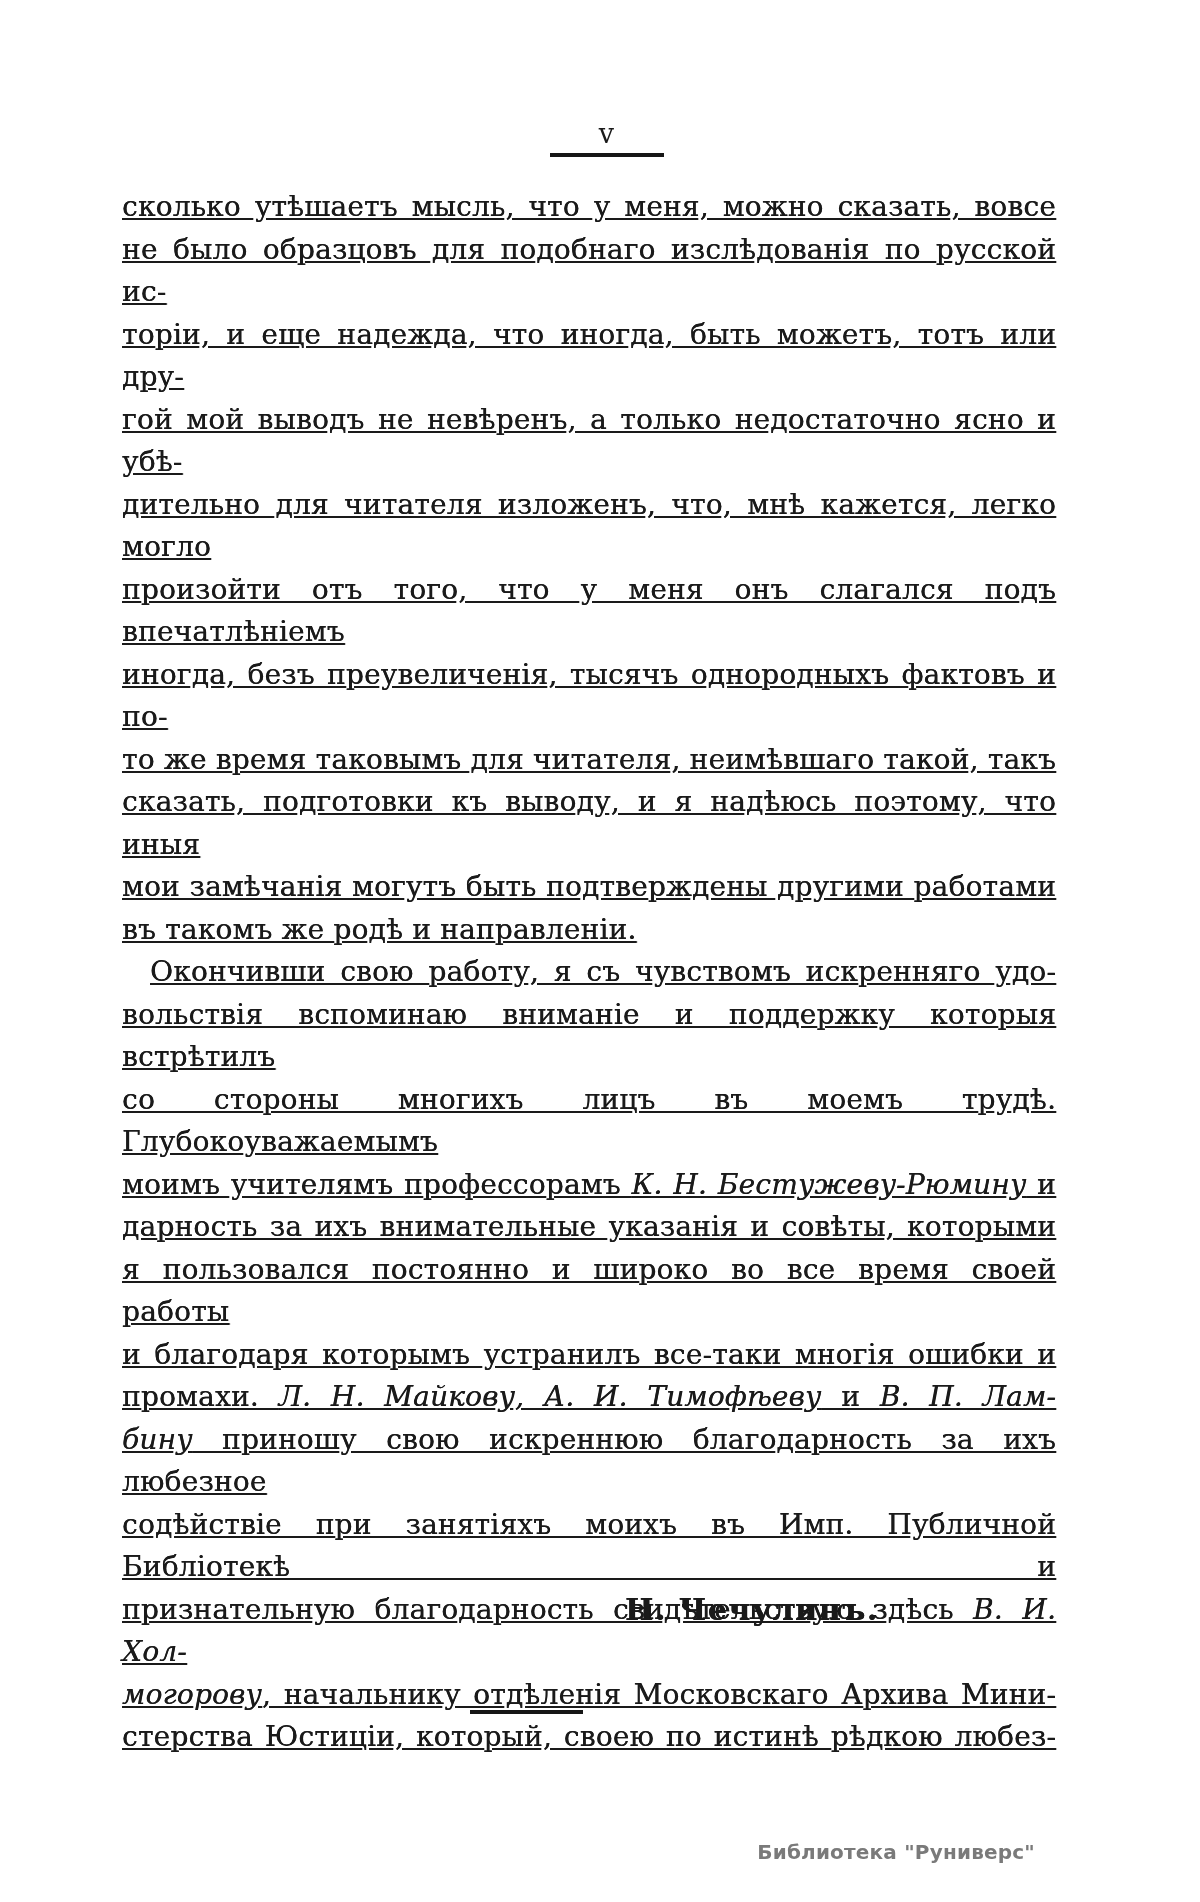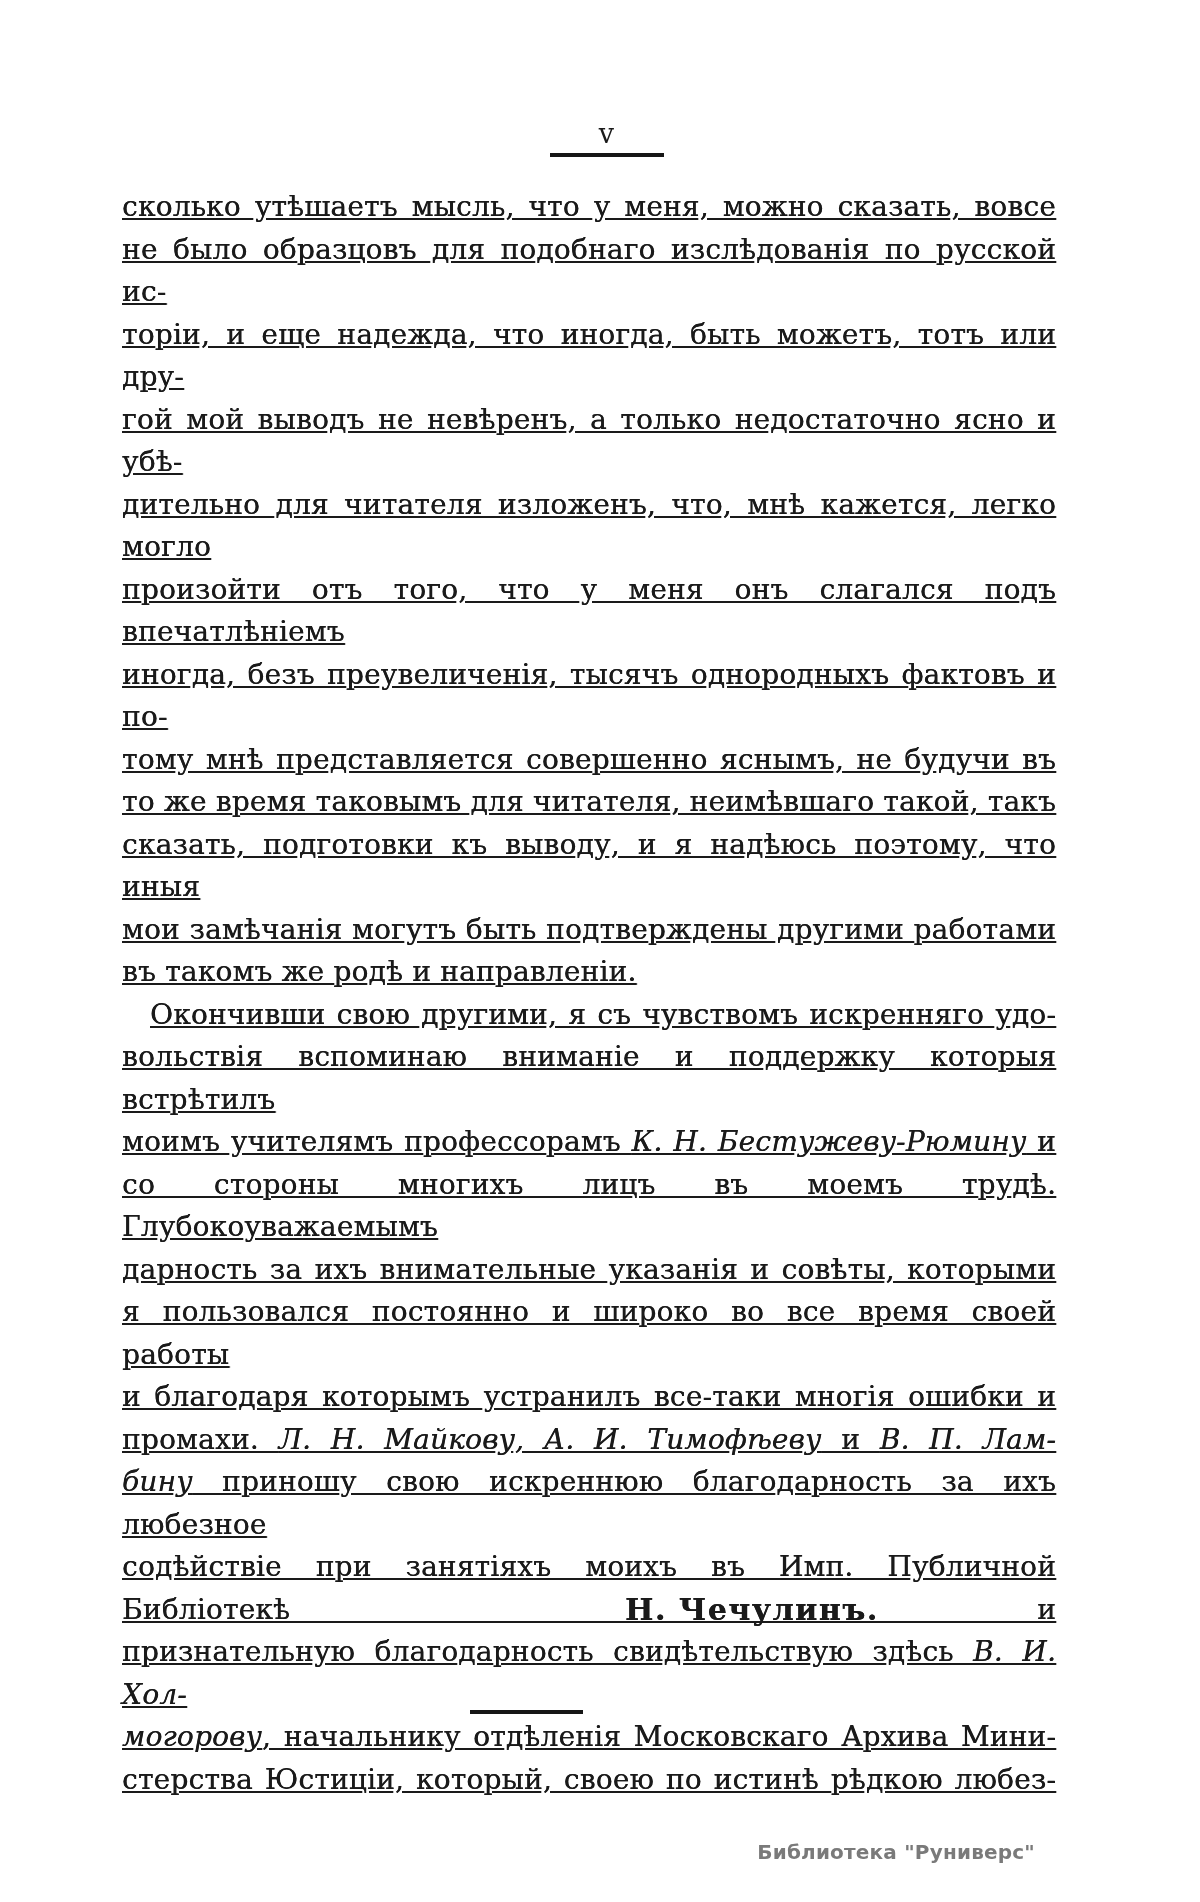--- a/index.html
+++ b/index.html
@@ -93,31 +93,30 @@
   <div class="header-rule"></div>
   <div class="body-text">
       <div>
         <div class="line"><span>сколько утѣшаетъ мысль, что у меня, можно сказать, вовсе</span></div>
         <div class="line"><span>не было образцовъ для подобнаго изслѣдованія по русской ис-</span></div>
         <div class="line"><span>торіи, и еще надежда, что иногда, быть можетъ, тотъ или дру-</span></div>
         <div class="line"><span>гой мой выводъ не невѣренъ, а только недостаточно ясно и убѣ-</span></div>
         <div class="line"><span>дительно для читателя изложенъ, что, мнѣ кажется, легко могло</span></div>
         <div class="line"><span>произойти отъ того, что у меня онъ слагался подъ впечатлѣніемъ</span></div>
         <div class="line"><span>иногда, безъ преувеличенія, тысячъ однородныхъ фактовъ и по-</span></div>
-        <div class="line"><span>тому мнѣ представляется совершенно яснымъ, не будучи въ</span></div>
         <div class="line"><span>то же время таковымъ для читателя, неимѣвшаго такой, такъ</span></div>
         <div class="line"><span>сказать, подготовки къ выводу, и я надѣюсь поэтому, что иныя</span></div>
         <div class="line"><span>мои замѣчанія могутъ быть подтверждены другими работами</span></div>
         <div class="line last"><span>въ такомъ же родѣ и направленіи.</span></div>
       </div>
       <div>
-        <div class="line indent"><span>Окончивши свою другими, я съ чувствомъ искренняго удо-</span></div>
+        <div class="line indent"><span>Окончивши свою работу, я съ чувствомъ искренняго удо-</span></div>
         <div class="line"><span>вольствія вспоминаю вниманіе и поддержку которыя встрѣтилъ</span></div>
+        <div class="line"><span>со стороны многихъ лицъ въ моемъ трудѣ. Глубокоуважаемымъ</span></div>
         <div class="line"><span>моимъ учителямъ профессорамъ </span><span class="italic">К. Н. Бестужеву-Рюмину</span><span> и</span></div>
-        <div class="line"><span>со стороны многихъ лицъ въ моемъ трудѣ. Глубокоуважаемымъ</span></div>
         <div class="line"><span>дарность за ихъ внимательные указанія и совѣты, которыми</span></div>
         <div class="line"><span>я пользовался постоянно и широко во все время своей работы</span></div>
         <div class="line"><span>и благодаря которымъ устранилъ все-таки многія ошибки и</span></div>
         <div class="line"><span>промахи. </span><span class="italic">Л. Н. Майкову, А. И. Тимофѣеву</span><span> и </span><span class="italic">В. П. Лам-</span></div>
         <div class="line"><span class="italic">бину</span><span> приношу свою искреннюю благодарность за ихъ любезное</span></div>
         <div class="line"><span>содѣйствіе при занятіяхъ моихъ въ Имп. Публичной Библіотекѣ и</span></div>
         <div class="line"><span>признательную благодарность свидѣтельствую здѣсь </span><span class="italic">В. И. Хол-</span></div>
         <div class="line"><span class="italic">могорову</span><span>, начальнику отдѣленія Московскаго Архива Мини-</span></div>
         <div class="line"><span>стерства Юстиціи, который, своею по истинѣ рѣдкою любез-</span></div>
       </div>

